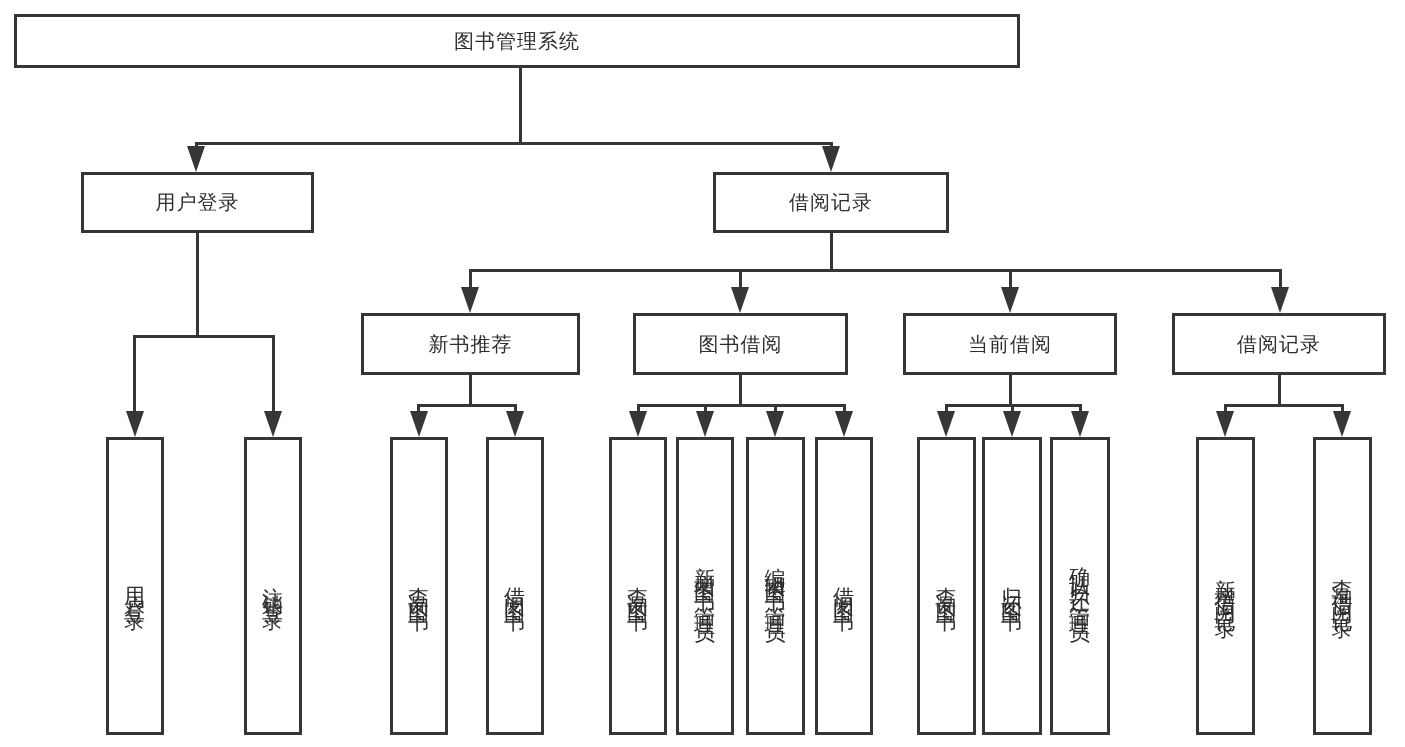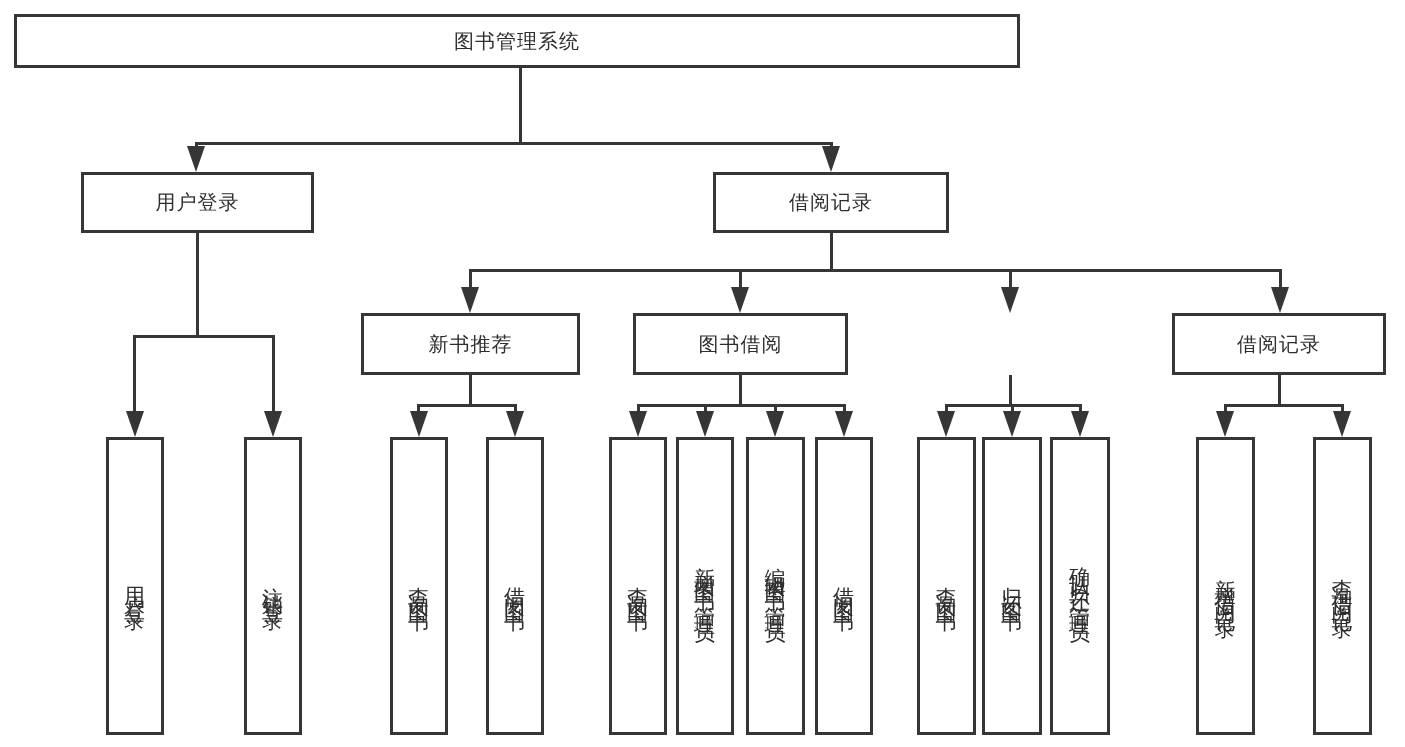--- a/index.html
+++ b/index.html
@@ -100,20 +100,23 @@
   <div class="ar" style="left:1001px; top:287px;"></div>
   <div class="vl" style="left:1279px; top:269px; height:22px;"></div>
   <div class="ar" style="left:1271px; top:287px;"></div>
 
   <div class="box" style="left:361px; top:313px; width:219px; height:62px;">
     <span>新书推荐</span>
   </div>
   <div class="box" style="left:633px; top:313px; width:215px; height:62px;text-align:center;">
     <span>图书借阅</span>
   </div>
+  <div class="box" style="left:903px; top:313px; width:214px; height:62px;">
+    <span>当前借阅</span>
+  </div>
   <div class="box" style="left:1172px; top:313px; width:214px; height:62px;">
     <span>借阅记录</span>
   </div>
 
   <div class="vl" style="left:469px; top:375px; height:31px;"></div>
   <div class="hl" style="left:418px; top:404px; width:99px;"></div>
   <div class="vl" style="left:417px; top:404px; height:11px;"></div>
   <div class="ar" style="left:410px; top:411px;"></div>
   <div class="vl" style="left:514px; top:404px; height:11px;"></div>
   <div class="ar" style="left:506px; top:411px;"></div>

